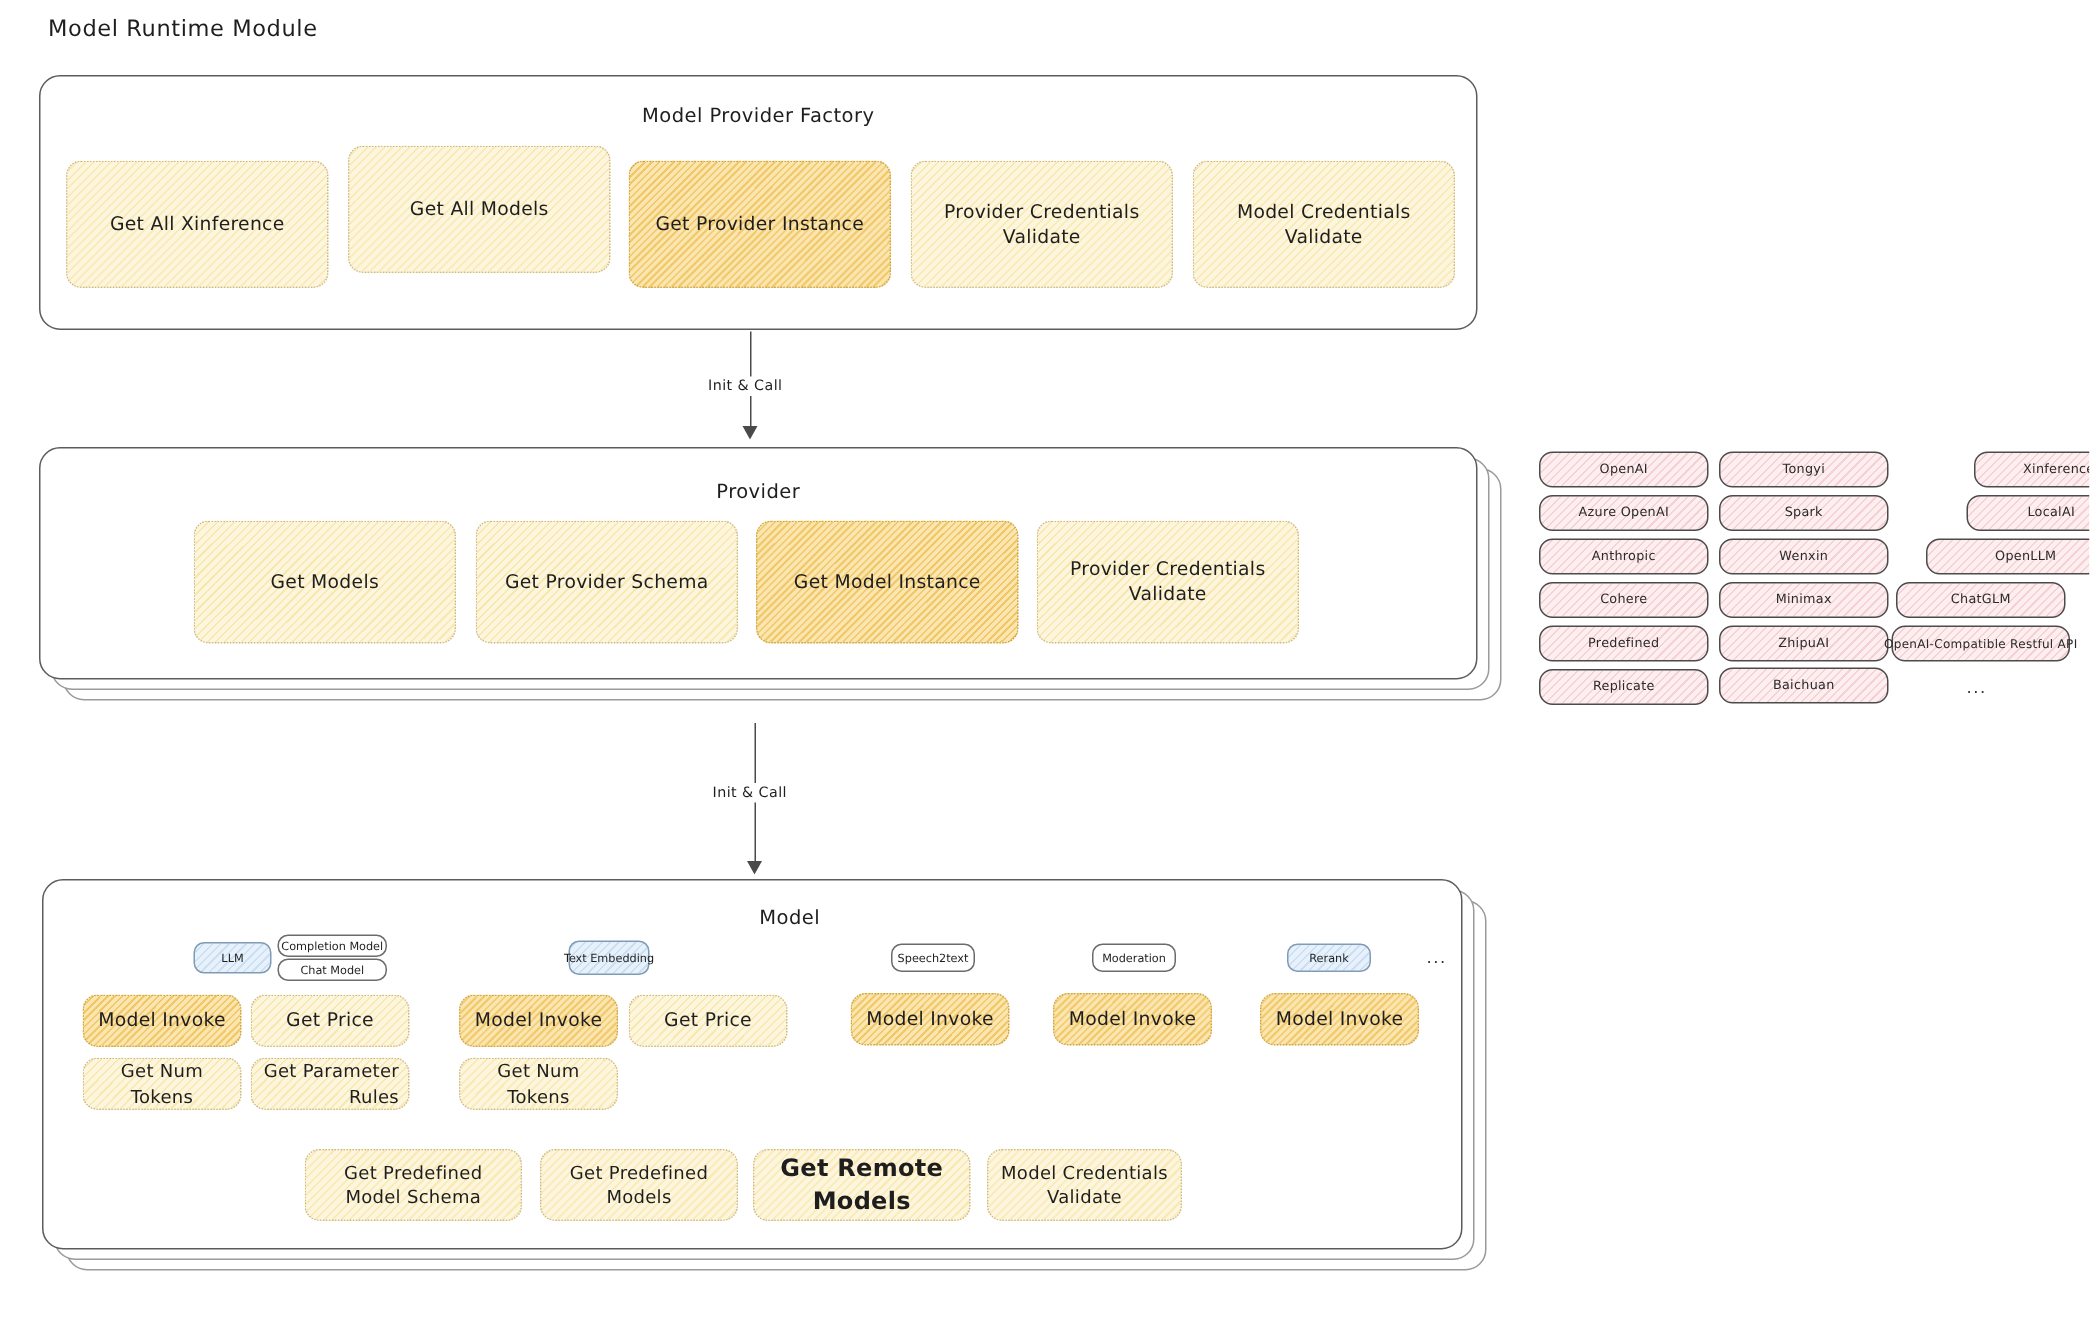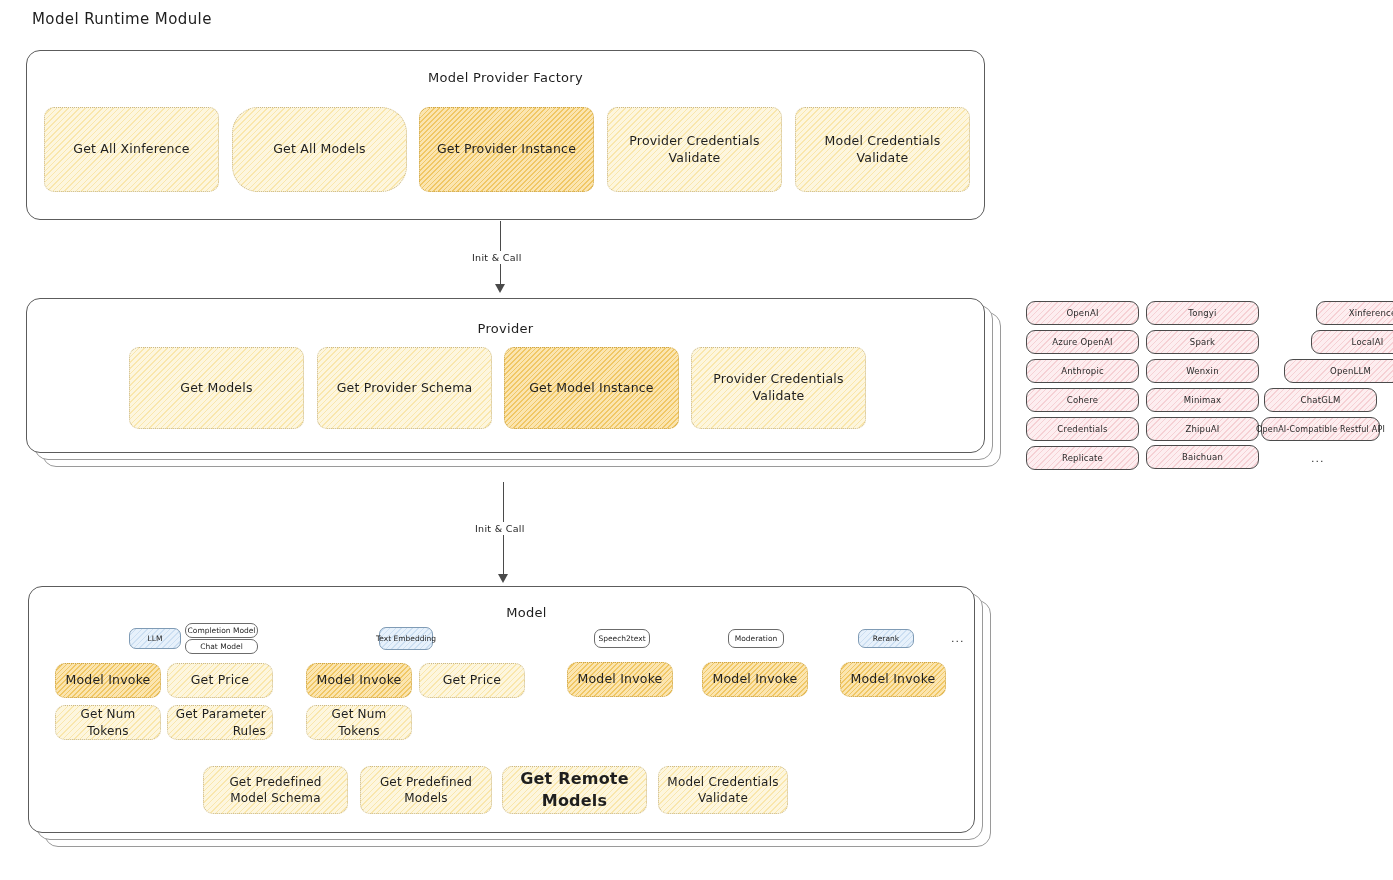--- a/index.html
+++ b/index.html
@@ -170,21 +170,21 @@
 <body>
 
 <div id="canvas">
 
   <div class="page-title hd">Model Runtime Module</div>
 
   <div class="container" style="left:26px; top:50px; width:959px; height:170px;">
     <div class="container-title" style="top:19px;">Model Provider Factory</div>
   </div>
   <div class="node light" style="left:44px; top:107px; width:175px; height:85px;">Get All Xinference</div>
-  <div class="node light" style="left:232px; top:107px; width:175px; height:85px;border-radius:26px;">Get All Models</div>
+  <div class="node light" style="left:232px; top:97px; width:175px; height:85px;">Get All Models</div>
   <div class="node amber" style="left:419px; top:107px; width:175px; height:85px;">Get Provider Instance</div>
   <div class="node light" style="left:607px; top:107px; width:175px; height:85px;">Provider Credentials Validate</div>
   <div class="node light" style="left:795px; top:107px; width:175px; height:85px;">Model Credentials Validate</div>
 
   <div class="arrow-line" style="left:500px; top:221px; height:67px;"></div>
   <div class="arrow-head" style="left:495px; top:284px;"></div>
   <div class="arrow-label hd" style="left:468px; top:251px;">Init &amp; Call</div>
 
   <div class="stack-layer" style="left:42px; top:312px; width:959px; height:155px;"></div>
   <div class="stack-layer" style="left:34px; top:305px; width:959px; height:155px;"></div>
@@ -195,21 +195,21 @@
   <div class="node light" style="left:317px; top:347px; width:175px; height:82px;">Get Provider Schema</div>
   <div class="node amber" style="left:504px; top:347px; width:175px; height:82px;">Get Model Instance</div>
   <div class="node light" style="left:691px; top:347px; width:175px; height:82px;">Provider Credentials Validate</div>
 
   <div>
 
     <div class="pill" style="left:1026px; top:301px; width:113px; height:24px;">OpenAI</div>
     <div class="pill" style="left:1026px; top:330px; width:113px; height:24px;">Azure OpenAI</div>
     <div class="pill" style="left:1026px; top:359px; width:113px; height:24px;">Anthropic</div>
     <div class="pill" style="left:1026px; top:388px; width:113px; height:24px;">Cohere</div>
-    <div class="pill" style="left:1026px; top:417px; width:113px; height:24px;">Credentials</div>
+    <div class="pill" style="left:1026px; top:417px; width:113px; height:24px;">Predefined</div>
     <div class="pill" style="left:1026px; top:446px; width:113px; height:24px;">Replicate</div>
 
     <div class="pill" style="left:1146px; top:301px; width:113px; height:24px;">Tongyi</div>
     <div class="pill" style="left:1146px; top:330px; width:113px; height:24px;">Spark</div>
     <div class="pill" style="left:1146px; top:359px; width:113px; height:24px;">Wenxin</div>
     <div class="pill" style="left:1146px; top:388px; width:113px; height:24px;">Minimax</div>
     <div class="pill" style="left:1146px; top:417px; width:113px; height:24px;">ZhipuAI</div>
     <div class="pill" style="left:1146px; top:445px; width:113px; height:24px;">Baichuan</div>
 
     <div class="pill" style="left:1304px; top:301px; width:113px; height:24px;margin-left:12px;">Xinference</div>

